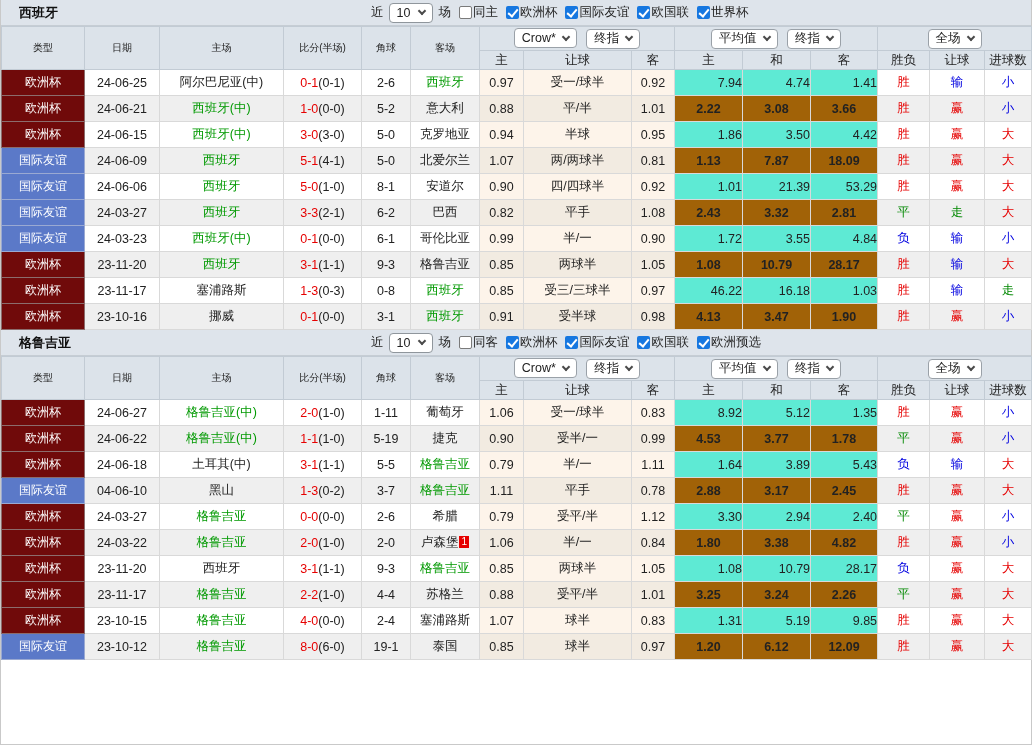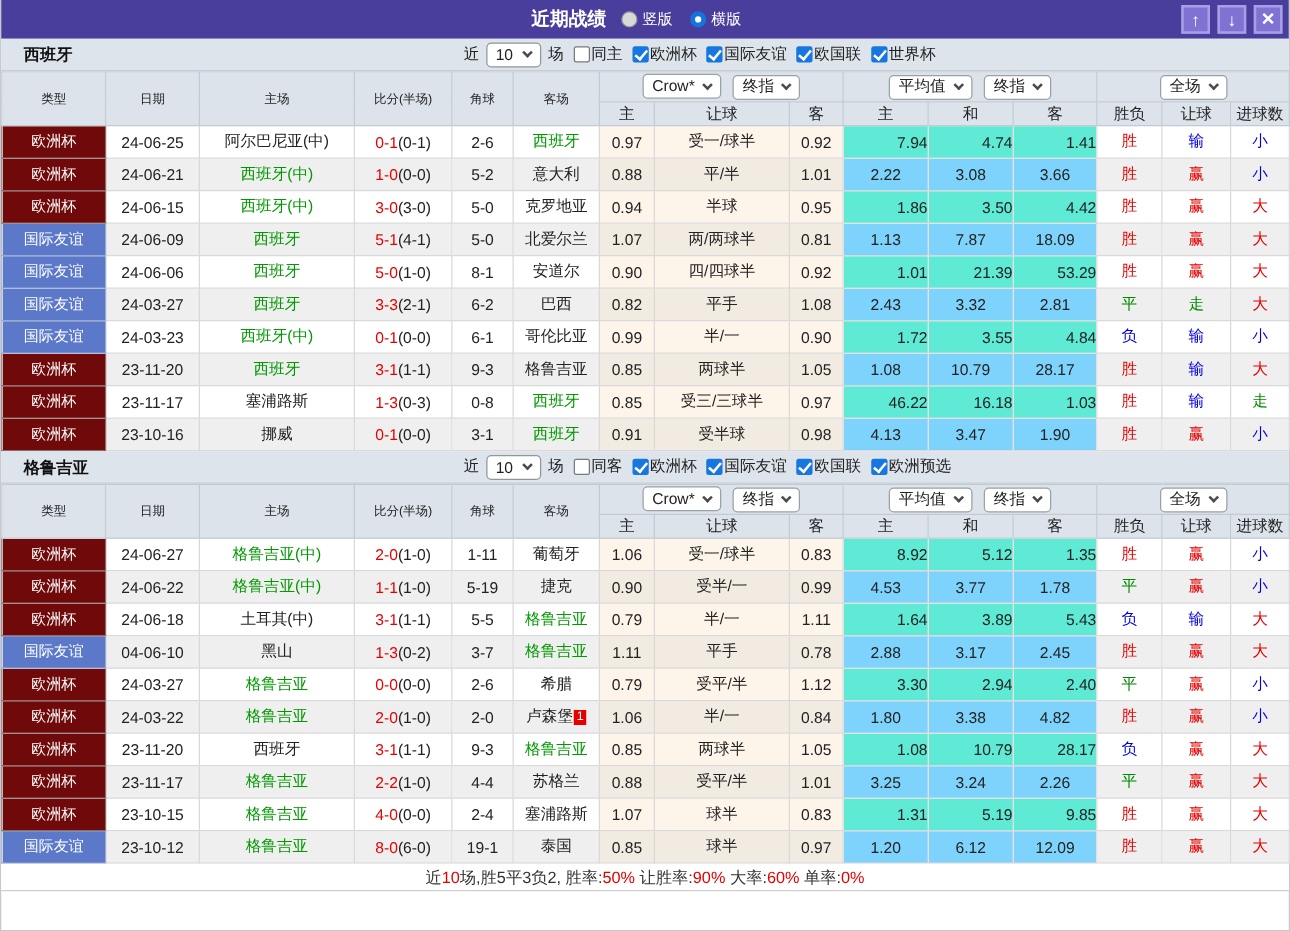--- a/index.html
+++ b/index.html
@@ -42,55 +42,37 @@
           height:20px; padding:0 7px; gap:7px; font-size:12.5px; margin:0 3px; cursor:pointer; white-space:nowrap; }
   .chev { display:inline-block; width:6px; height:6px; border-right:2px solid #4a4a4a; border-bottom:2px solid #4a4a4a;
           transform:rotate(45deg); margin-top:-3px; flex:0 0 auto; }
 
   td { border:1px solid #d9d9d9; height:26px; text-align:center; color:#222; overflow:hidden; white-space:nowrap; }
   tr.odd  td { background:#fff; }
   tr.even td { background:#efefef; }
   tr.odd  td.crow { background:#fdf4ea; }
   tr.even td.crow { background:#f2ebe1; }
   tr.odd  td.avg  { background:#5eead4;text-align:right; }
-  tr.even td.avg  { background:#7dd3fc; }
+  tr.even td.avg  { background:#a16207;font-weight:bold; }
   td.type { color:#fff; font-size:12px; }
   td.type.euro { background:#700a0a; border-color:#8c6c6c; }
   td.type.friendly { background:#5b79c8; border-color:#9aa9d2; }
   .green { color:#009900; }
   .res-red { color:#e60000; } .res-blue { color:#0000e0; } .res-green { color:#008800; }
   .ft { color:#e60000; }
   .card { display:inline-block; background:#e60000; color:#fff; font-size:10px; line-height:12px; padding:0 2px; margin-left:1px; vertical-align:1px; }
 
   .summary { height:22px; line-height:22px; text-align:center; font-size:13px; color:#333; border-bottom:1px solid #cfcfcf; background:#fff; white-space:nowrap; }
   .summary .red { color:#e60000; }
 </style>
 </head>
 <body>
 
 <div class="page">
 
-  <div class="topbar">
-    <span class="title">近期战绩</span>
-    <span style="display:inline-flex;align-items:center;">
-        <span class="radio-item">
-          <span class="radio-circle unchecked"></span>
-          <span>竖版</span>
-        </span>
-        <span class="radio-item">
-          <span class="radio-circle checked"></span>
-          <span>横版</span>
-        </span>
-      </span>
-    <div class="topbar-buttons">
-      <span class="tb-btn">↑</span>
-      <span class="tb-btn">↓</span>
-      <span class="tb-btn" style="font-size:18px;">×</span>
-    </div>
-  </div>
 
   <div class="section">
     <div class="sec-header">
       <span class="team-name">西班牙</span>
       <span class="filters">
           <span>近</span>
           <span class="count-select">
             <span>10</span>
             <i class="chev"></i>
           </span>
@@ -600,16 +582,15 @@
             <td class="crow">0.97</td>
             <td class="avg">1.20</td>
             <td class="avg">6.12</td>
             <td class="avg">12.09</td>
             <td class="res-red">胜</td>
             <td class="res-red">赢</td>
             <td class="res-red">大</td>
           </tr>
         </tbody>
     </table>
-    <div class="summary"><span>近</span><span class="red">10</span><span>场,胜5平3负2, 胜率:</span><span class="red">50%</span><span> 让胜率:</span><span class="red">90%</span><span> 大率:</span><span class="red">60%</span><span> 单率:</span><span class="red">0%</span></div>
   </div>
 
 </div>
 
 </body></html>

